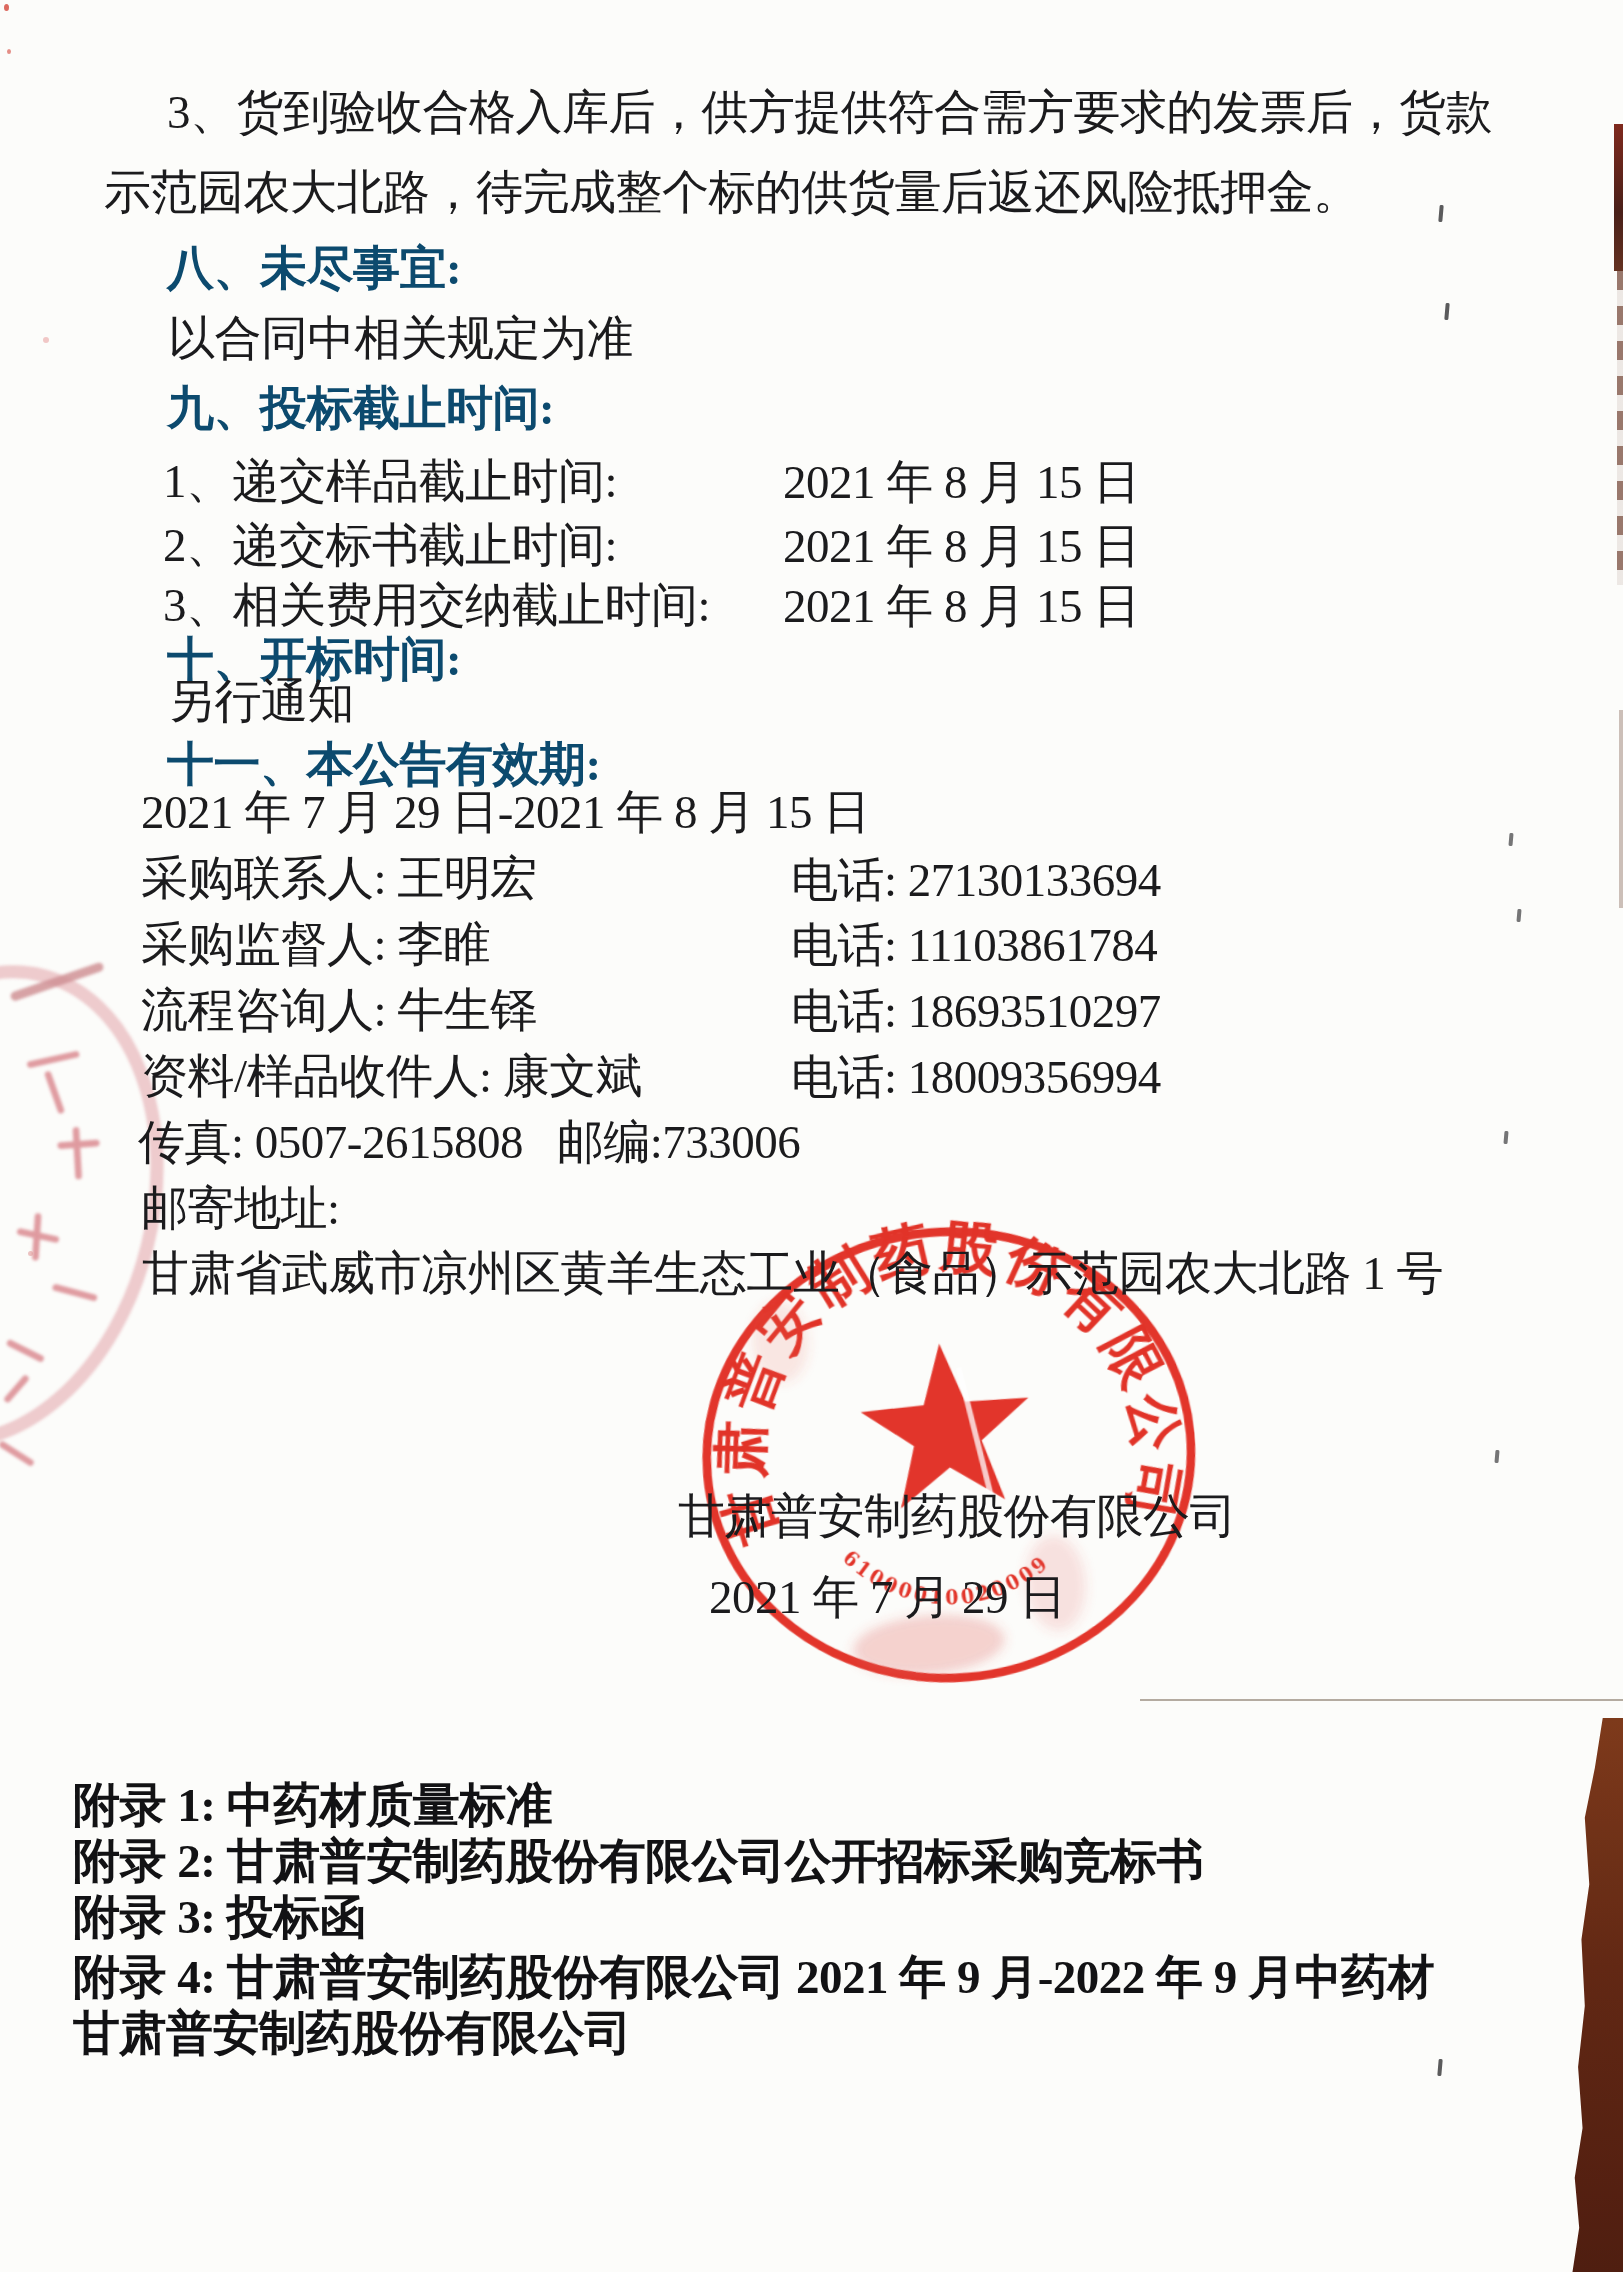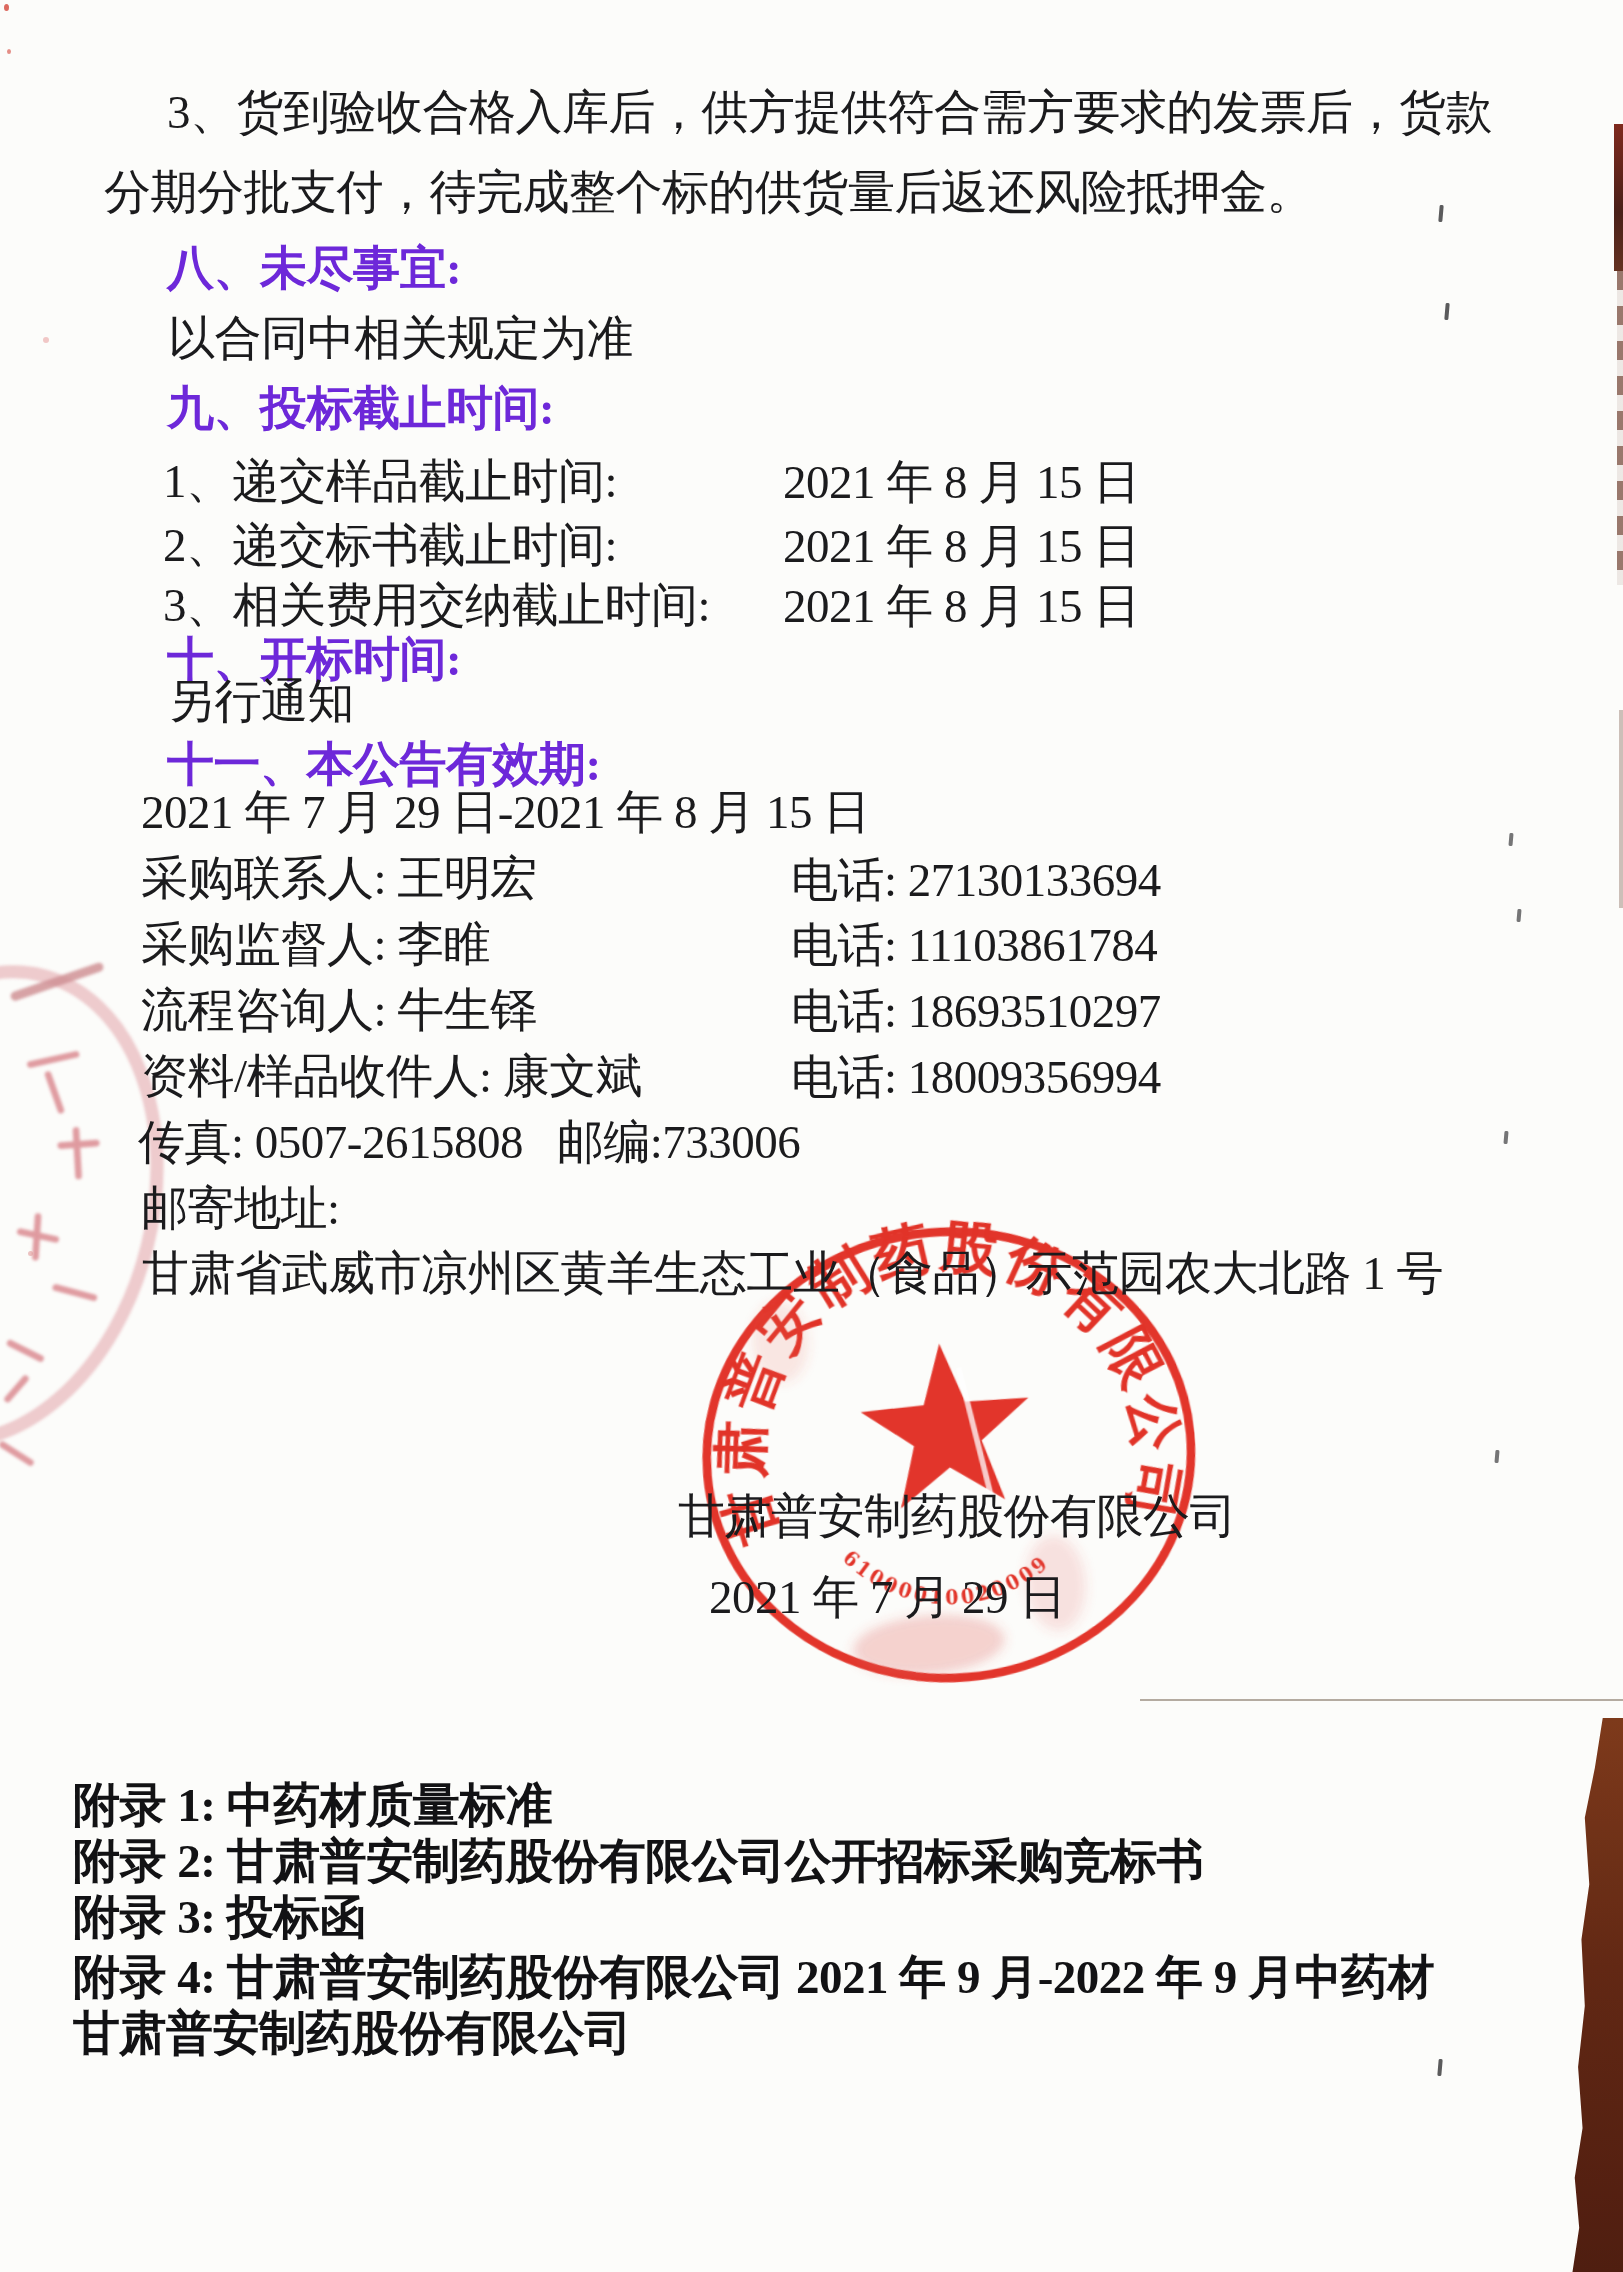--- a/index.html
+++ b/index.html
@@ -12,21 +12,21 @@
     color:#1a1a1c;
   }
   .ln{
     position:absolute;
     font-size:47px;
     line-height:1.12;
     letter-spacing:-0.5px;
     white-space:pre;
     color:#1b1b1d;
   }
-  .hd{font-weight:700;color:#6d28d9;}
+  .hd{font-weight:700;color:#0c4a6e;}
   .ap{font-weight:700;color:#121214;font-size:47px;}
   .sig{font-size:47px;}
   .svg-layer{position:absolute;left:0;top:0;z-index:2;pointer-events:none;}
   .txt-layer{position:absolute;left:0;top:0;width:100%;height:100%;z-index:3;margin-top:29px;}
   .art-layer{position:absolute;left:0;top:0;width:100%;height:100%;z-index:4;pointer-events:none;}
   .tick{
     position:absolute;width:3.5px;height:17px;background:#2d2d2f;
     border-radius:1.5px;transform:rotate(5deg);opacity:.78;
   }
   .tick.small{height:13px;opacity:.65;}
@@ -85,21 +85,21 @@
         <ellipse cx="1800" cy="3240" rx="150" ry="58" opacity="0.28"></ellipse>
         <ellipse cx="2060" cy="3140" rx="60" ry="95" opacity="0.16"></ellipse>
         <ellipse cx="1560" cy="2620" rx="55" ry="80" opacity="0.14"></ellipse>
       </g>
     </g>
   </svg>
 
   <div class="txt-layer">
 
     <div class="ln" style="left:167px;top:57px">3、货到验收合格入库后，供方提供符合需方要求的发票后，货款</div>
-    <div class="ln" style="left:104px;top:137px">分期分批支付，待完成整个标的供货量后返还风险抵押金。</div>
+    <div class="ln" style="left:104px;top:137px">示范园农大北路，待完成整个标的供货量后返还风险抵押金。</div>
 
     <div class="ln hd" style="left:167px;top:213px">八、未尽事宜:</div>
     <div class="ln" style="left:168px;top:283px">以合同中相关规定为准</div>
 
     <div class="ln hd" style="left:167px;top:353px">九、投标截止时间:</div>
 
     <div class="ln" style="left:163px;top:426px">1、递交样品截止时间:</div>
     <div class="ln" style="left:783px;top:427px">2021 年 8 月 15 日</div>
 
     <div class="ln" style="left:163px;top:490px">2、递交标书截止时间:</div>

